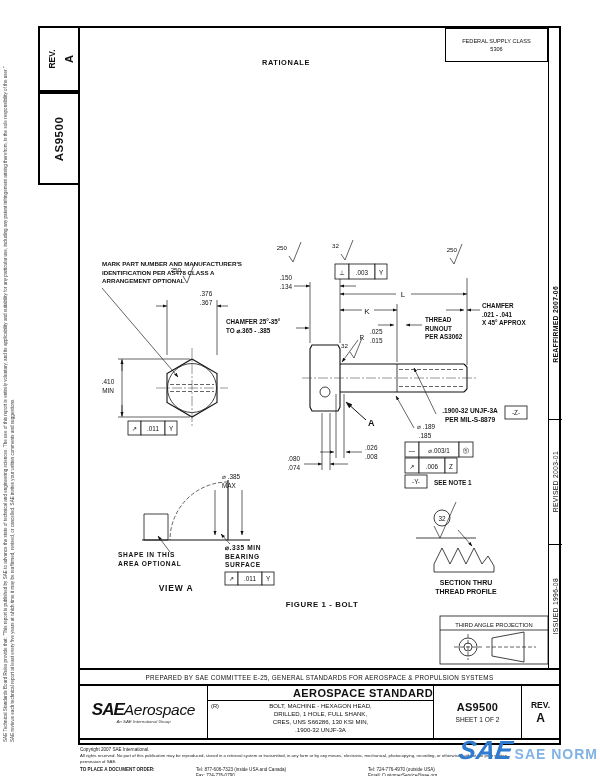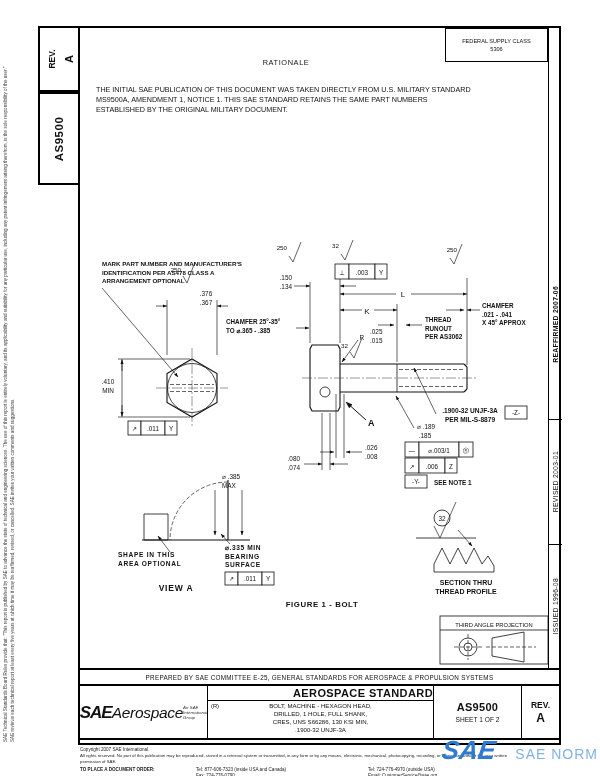--- a/index.html
+++ b/index.html
@@ -24,42 +24,42 @@
   .fsc{left:445px;top:28px;width:103px;height:34px;border:1.5px solid #000;box-sizing:border-box;
     display:flex;flex-direction:column;align-items:center;justify-content:center;
     font-size:5.6px;line-height:1.5;text-align:center;background:#fff;}
   
   .right-col{left:548px;top:26px;width:13px;height:642px;border-left:1.5px solid #000;box-sizing:border-box;}
   .date-seg{position:absolute;left:0;width:13px;display:flex;align-items:center;justify-content:center;}
   .vtext{writing-mode:vertical-rl;transform:rotate(180deg);font-size:6.8px;letter-spacing:.3px;white-space:nowrap;}
   .sep-b{border-bottom:1px solid #000;box-sizing:border-box;}
   
   .rationale{left:96px;top:58px;width:380px;font-size:7.2px;line-height:1.38;}
-  .rationale h1{font-size:7.4px;font-weight:normal;letter-spacing:.6px;text-align:center;margin:0 0 11px 0;}
+  .rationale h1{font-size:7.4px;font-weight:bold;letter-spacing:.6px;text-align:center;margin:0 0 11px 0;}
   .rationale p{margin:0 0 10px 0;}
   .rationale p.gap{margin-top:17px;}
   
   .drawing{left:78px;top:228px;}
   svg{font-family:"Liberation Sans", sans-serif;}
   svg text{fill:#111;}
   .o{stroke:#111;stroke-width:1.1;fill:none;}
   .ot{stroke:#111;stroke-width:0.8;fill:none;}
   .d{stroke:#111;stroke-width:0.65;fill:none;}
   .d2{stroke:#111;stroke-width:1;fill:none;}
   .cl{stroke:#444;stroke-width:0.55;fill:none;stroke-dasharray:10 2 2 2;}
   .hid{stroke:#222;stroke-width:0.7;fill:none;stroke-dasharray:4 2;}
   
   .band{left:78px;top:668px;width:483px;height:16px;border-top:2px solid #000;box-sizing:border-box;
     font-size:6.3px;letter-spacing:.3px;text-align:center;padding-top:4px;}
   
   .tblock{left:78px;top:684px;width:483px;height:56px;border:2px solid #000;box-sizing:border-box;
     display:grid;grid-template-columns:128px 226px 88px auto;}
   .tcell{border-right:1.5px solid #000;box-sizing:border-box;position:relative;}
   .tcell:last-child{border-right:none;}
-  .logo-cell{display:flex;flex-direction:row;align-items:center;justify-content:center;}
+  .logo-cell{display:flex;flex-direction:column;align-items:center;justify-content:center;}
   .logo-line{font-style:italic;line-height:1;}
   .logo-sae{font-size:17px;font-weight:bold;letter-spacing:-1px;}
   .logo-aero{font-size:15.5px;font-weight:400;letter-spacing:-.3px;}
   .logo-tag{font-size:4.4px;color:#333;margin-top:1px;font-style:italic;}
   .std-head{font-size:11px;font-weight:bold;text-align:right;letter-spacing:.4px;
     border-bottom:1.5px solid #000;padding:1px 0;}
   .std-body{position:relative;text-align:center;font-size:6.1px;line-height:1.32;padding-top:1px;}
   .rmark{position:absolute;left:3px;top:2px;font-size:5.8px;}
   .num-cell{display:flex;flex-direction:column;align-items:center;justify-content:center;}
   .doc-num{font-size:11px;font-weight:bold;letter-spacing:.3px;}
@@ -69,21 +69,21 @@
   .rev-v{font-size:12px;font-weight:bold;margin-top:1px;}
   
   .footer{left:80px;top:747px;width:462px;font-size:4.6px;line-height:1.4;color:#222;}
   .footer .rights{width:438px;font-size:4.3px;}
   .order{display:grid;grid-template-columns:112px 168px auto;margin-top:1.5px;column-gap:4px;}
   .order .lbl{font-weight:bold;}
   .order span{display:block;}
   
   .wm{right:2px;top:740px;display:flex;align-items:flex-end;z-index:6;}
   .wm-sae{font-size:26px;font-weight:bold;font-style:italic;line-height:.8;transform:skewX(-8deg);}
-  .wm-norm{font-size:14px;font-weight:400;letter-spacing:1px;margin-left:20px;line-height:1;opacity:.85;}
+  .wm-norm{font-size:14px;font-weight:700;letter-spacing:1px;margin-left:2px;line-height:1;opacity:.85;}
 </style>
 </head>
 <body>
 
 <div class="abs margin-text">
   <p>SAE Technical Standards Board Rules provide that: "This report is published by SAE to advance the state of technical and engineering sciences. The use of this report is entirely voluntary, and its applicability and suitability for any particular use, including any patent infringement arising therefrom, is the sole responsibility of the user."</p>
   <p>SAE reviews each technical report at least every five years at which time it may be reaffirmed, revised, or cancelled. SAE invites your written comments and suggestions.</p>
 </div>
 
 <div class="abs frame"></div>
@@ -110,21 +110,20 @@
   <div class="date-seg sep-b" style="top:394px;height:125px;">
     <span class="vtext">REVISED 2003-01</span>
   </div>
   <div class="date-seg" style="top:519px;height:123px;">
     <span class="vtext">ISSUED 1996-08</span>
   </div>
 </div>
 
 <div class="abs rationale">
   <h1>RATIONALE</h1>
-  <p class="gap">THE INITIAL SAE PUBLICATION OF THIS DOCUMENT WAS TAKEN DIRECTLY FROM U.S. MILITARY STANDARD MS9500A, AMENDMENT 1, NOTICE 1. THIS SAE STANDARD RETAINS THE SAME PART NUMBERS ESTABLISHED BY THE ORIGINAL MILITARY DOCUMENT.</p>
 </div>
 
 <svg class="abs drawing" id="drawing-svg" width="485" height="440" viewBox="0 0 485 440">
   <defs>
     <marker id="arr" markerWidth="7" markerHeight="5" refX="6.5" refY="2.5" orient="auto">
       <path d="M0,0 L7,2.5 L0,5 Z" fill="#111"></path>
     </marker>
     <pattern id="hatch" width="4" height="4" patternUnits="userSpaceOnUse" patternTransform="rotate(45)">
       <line x1="0" y1="0" x2="0" y2="4" stroke="#111" stroke-width="0.9"></line>
     </pattern>

